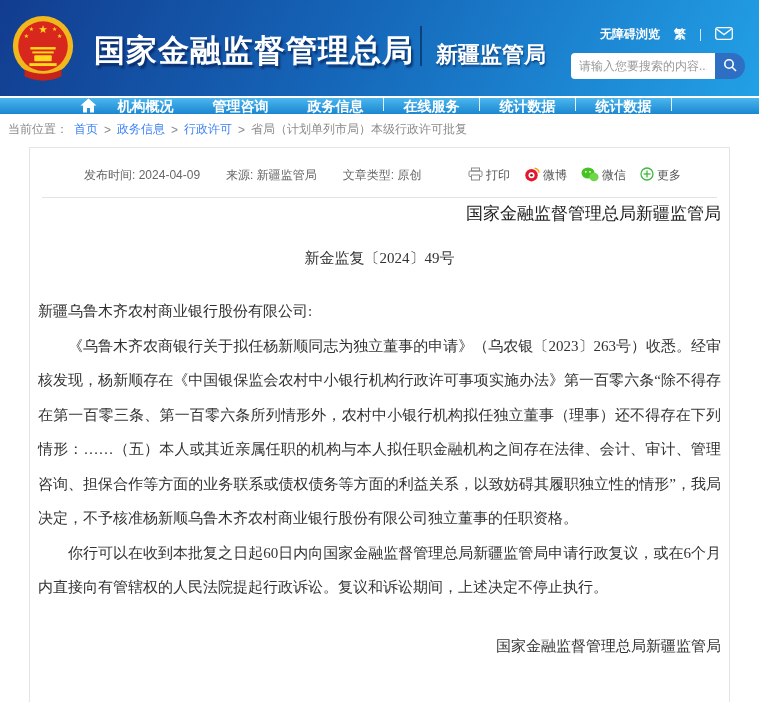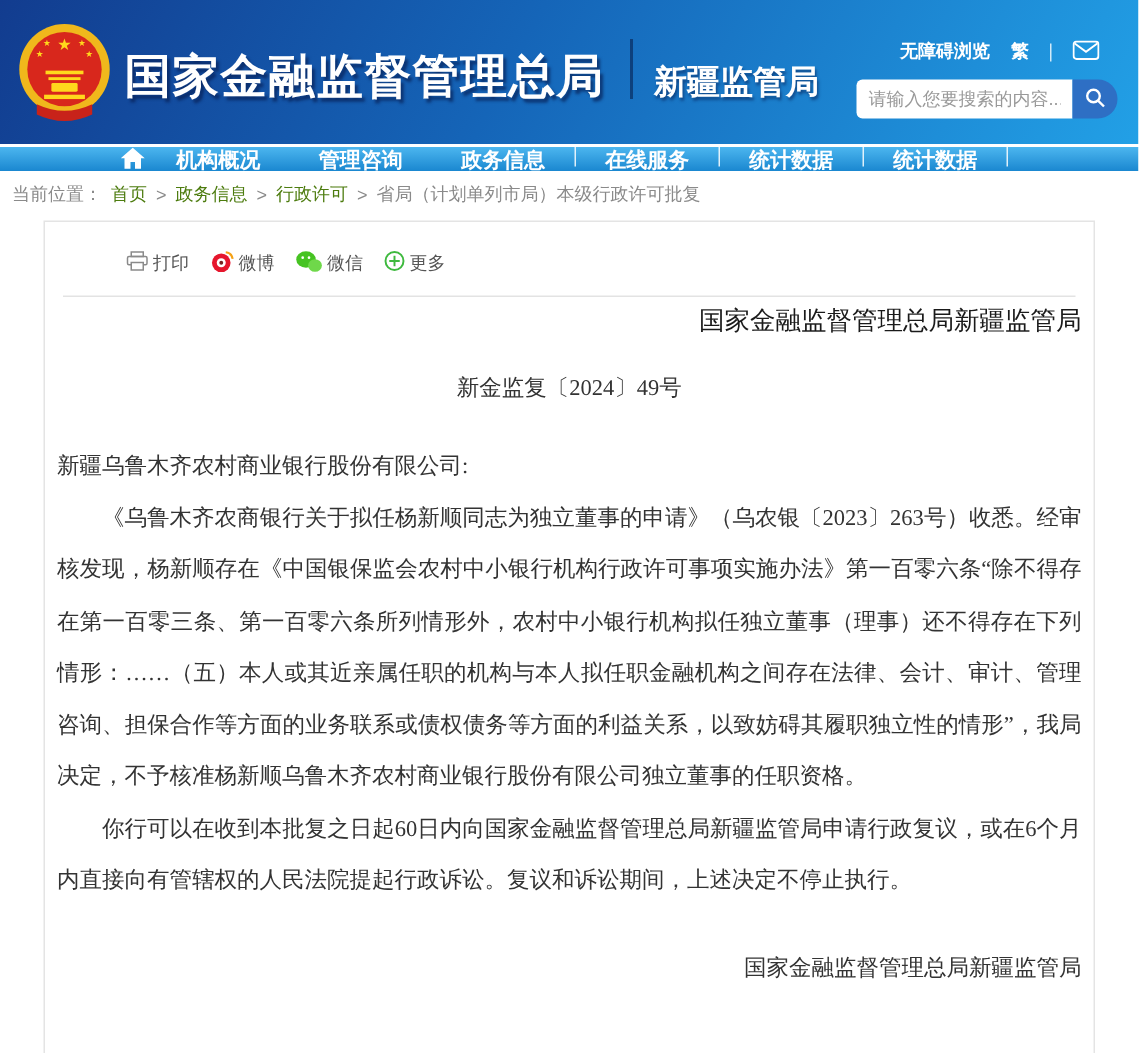--- a/index.html
+++ b/index.html
@@ -3,21 +3,21 @@
 <meta charset="utf-8">
 <style>
   * { margin:0; padding:0; box-sizing:border-box; }
   html,body { width:759px; height:702px; overflow:hidden; background:#fff;
     font-family:"Liberation Sans","DejaVu Sans",sans-serif; }
 
   
   .site-header { position:relative; height:96px;
     background:linear-gradient(118deg,#123c8f 0%,#1565b8 45%,#22a0e6 100%); }
   .emblem-wrap { position:absolute; left:10px; top:15px; width:66px; height:70px; }
-  .agency-name { position:absolute; left:83px; top:30px; color:#fff; font-size:31px;
+  .agency-name { position:absolute; left:94px; top:30px; color:#fff; font-size:31px;
     font-weight:bold; letter-spacing:1px; text-shadow:2px 3px 2px rgba(6,28,80,.65);
     white-space:nowrap; }
   .header-divider { position:absolute; left:420px; top:26px; width:2px; height:40px;
     background:rgba(5,25,70,.55); }
   .bureau-name { position:absolute; left:436px; top:40px; color:#fff; font-size:22px;
     font-weight:bold; text-shadow:1px 2px 2px rgba(6,28,80,.55); white-space:nowrap; }
   .header-utils { position:absolute; top:26px; right:26px; display:flex; align-items:center;
     gap:14px; color:#fff; font-size:12px; font-weight:bold; }
   .util-sep { width:1px; height:12px; background:rgba(255,255,255,.8); }
   .search-bar { position:absolute; top:53px; right:14px; display:flex; height:26px; }
@@ -33,21 +33,21 @@
     background:linear-gradient(#4cb6ef,#1a87d0); }
   .nav-home { margin-left:78px; width:20px; display:flex; align-items:center;
     justify-content:center; cursor:pointer; }
   .nav-item { width:95px; text-align:center; color:#fff; font-size:14px; font-weight:bold;
     cursor:pointer; white-space:nowrap; }
   .nav-divider { width:1px; height:13px; background:rgba(255,255,255,.85); }
 
   
   .breadcrumb { padding:7px 8px 6px; font-size:12px; color:#8a8a8a; display:flex;
     align-items:center; gap:6px; white-space:nowrap; }
-  .crumb-link { color:#4d7c0f; cursor:pointer; }
+  .crumb-link { color:#3b82f6; cursor:pointer; }
 
   
   .content-card { margin:3px 29px 0; border:1px solid #e4e4e4; background:#fff;
     padding:16px 8px 40px; min-height:540px; }
   .meta-row { display:flex; justify-content:space-between; align-items:center;
     margin:2px 40px 0 46px; font-size:12px; color:#666; }
   .meta-left { display:flex; gap:26px; white-space:nowrap; }
   .share-group { display:flex; gap:14px; align-items:center; }
   .share-btn { display:flex; align-items:center; gap:3px; color:#555; font-size:12px;
     cursor:pointer; white-space:nowrap; }
@@ -134,20 +134,34 @@
   <span>&gt;</span>
   <span class="crumb-link">政务信息</span>
   <span>&gt;</span>
   <span class="crumb-link">行政许可</span>
   <span>&gt;</span>
   <span>省局（计划单列市局）本级行政许可批复</span>
 </div>
 
 <main class="content-card">
   <div class="meta-row">
+    <div class="meta-left">
+      <span>
+        <span>发布时间:</span>
+        <span>2024-04-09</span>
+      </span>
+      <span>
+        <span>来源:</span>
+        <span>新疆监管局</span>
+      </span>
+      <span>
+        <span>文章类型:</span>
+        <span>原创</span>
+      </span>
+    </div>
     <div class="share-group">
       <span class="share-btn">
         <span>
           <svg width="15" height="14" viewBox="0 0 15 14">
             <rect x="3.5" y="1" width="8" height="3" fill="none" stroke="#8a8a8a"></rect>
             <rect x="1" y="4" width="13" height="5.5" rx="1" fill="none" stroke="#8a8a8a"></rect>
             <rect x="3.5" y="8" width="8" height="5" fill="#fff" stroke="#8a8a8a"></rect>
           </svg>
         </span>
         <span>打印</span>

